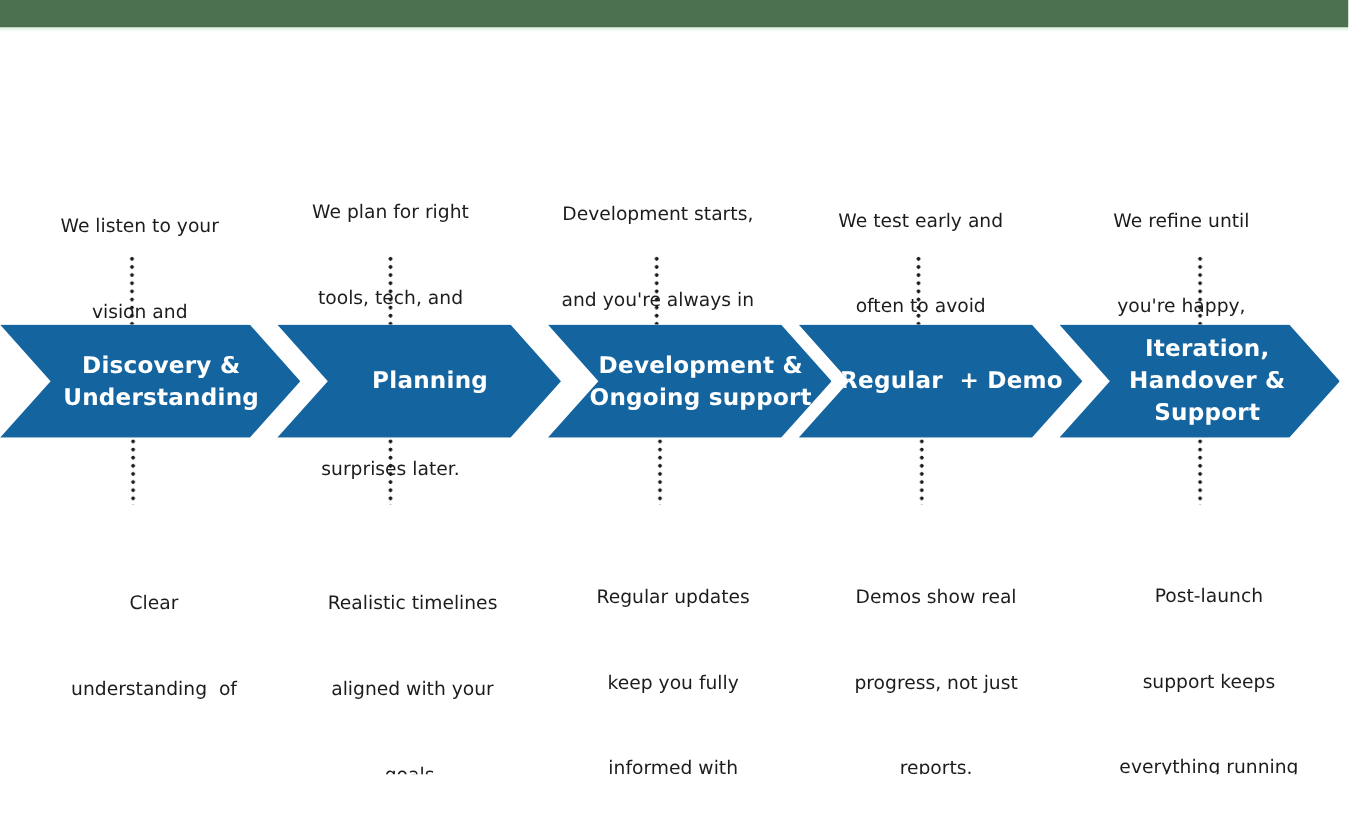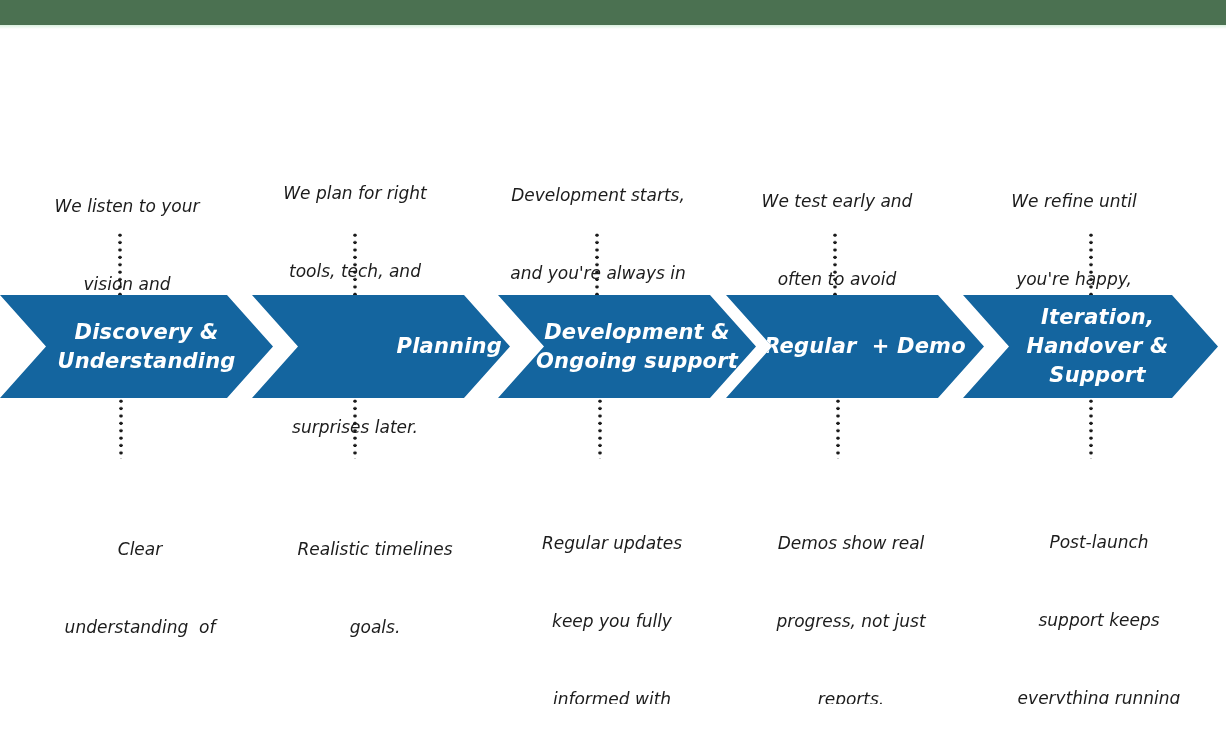--- a/index.html
+++ b/index.html
@@ -1,36 +1,36 @@
 <!DOCTYPE html>
 <html><head>
 <meta charset="utf-8">
 <style>
   html,body { margin:0; padding:0; background:#ffffff; }
   .canvas {
     position:relative; width:1226px; height:704px; overflow:hidden;
-    background:#ffffff; font-family:"DejaVu Sans", sans-serif;font-style:italic;
+    background:#ffffff; font-family:"DejaVu Sans", sans-serif;
   }
   
   .bar-top    { position:absolute; left:0; top:0;    width:100%; height:25px; background:#4b7151; }
   .bar-accent { position:absolute; left:0; top:25px; width:100%; height:4px;
                 background:linear-gradient(#d9f0de,#ffffff); }
   .bar-bottom { position:absolute; left:0; top:718px; width:100%; height:32px; background:#4b7151; }
 
   
   .arrow {
     position:absolute; top:295px; height:103px; background:#14659f;
     clip-path: polygon(0 0, calc(100% - 46px) 0, 100% 50%, calc(100% - 46px) 100%, 0 100%, 46px 50%);
     display:flex; flex-direction:column; align-items:center; justify-content:center;
     color:#ffffff; font-weight:700; font-size:21px; line-height:29px; text-align:center;
     box-sizing:border-box; padding-left:28px; padding-right:8px; letter-spacing:0.2px;
     white-space:pre-wrap;
   }
   #arrow-1 { left:0;     width:273px; }
-  #arrow-2 { left:252px; width:258px;align-items:flex-end; }
+  #arrow-2 { left:252px; width:258px; }
   #arrow-3 { left:498px; width:258px;align-items:center; }
   #arrow-4 { left:726px; width:258px; }
   #arrow-5 { left:963px; width:255px; padding-left:22px;text-align:center; }
 
   
   .vdots {
     position:absolute; width:4px; background-repeat:repeat-y;
     background-image:radial-gradient(circle at 2px 2.2px, #1b1b1b 1.5px, transparent 1.9px);
     background-size:4px 7.4px;
   }
@@ -125,20 +125,21 @@
   <div class="vdots d-bot c3"></div>
   <div class="vdots d-bot c4"></div>
   <div class="vdots d-bot c5"></div>
 
   <div class="note b1">
     <div>Clear</div>
     <div>understanding  of</div>
   </div>
   <div class="note b2">
     <div>Realistic timelines</div>
+    <div>aligned with your</div>
     <div>goals.</div>
   </div>
   <div class="note b3">
     <div>Regular updates</div>
     <div>keep you fully</div>
     <div>informed with</div>
     
     
   </div>
   <div class="note b4">

